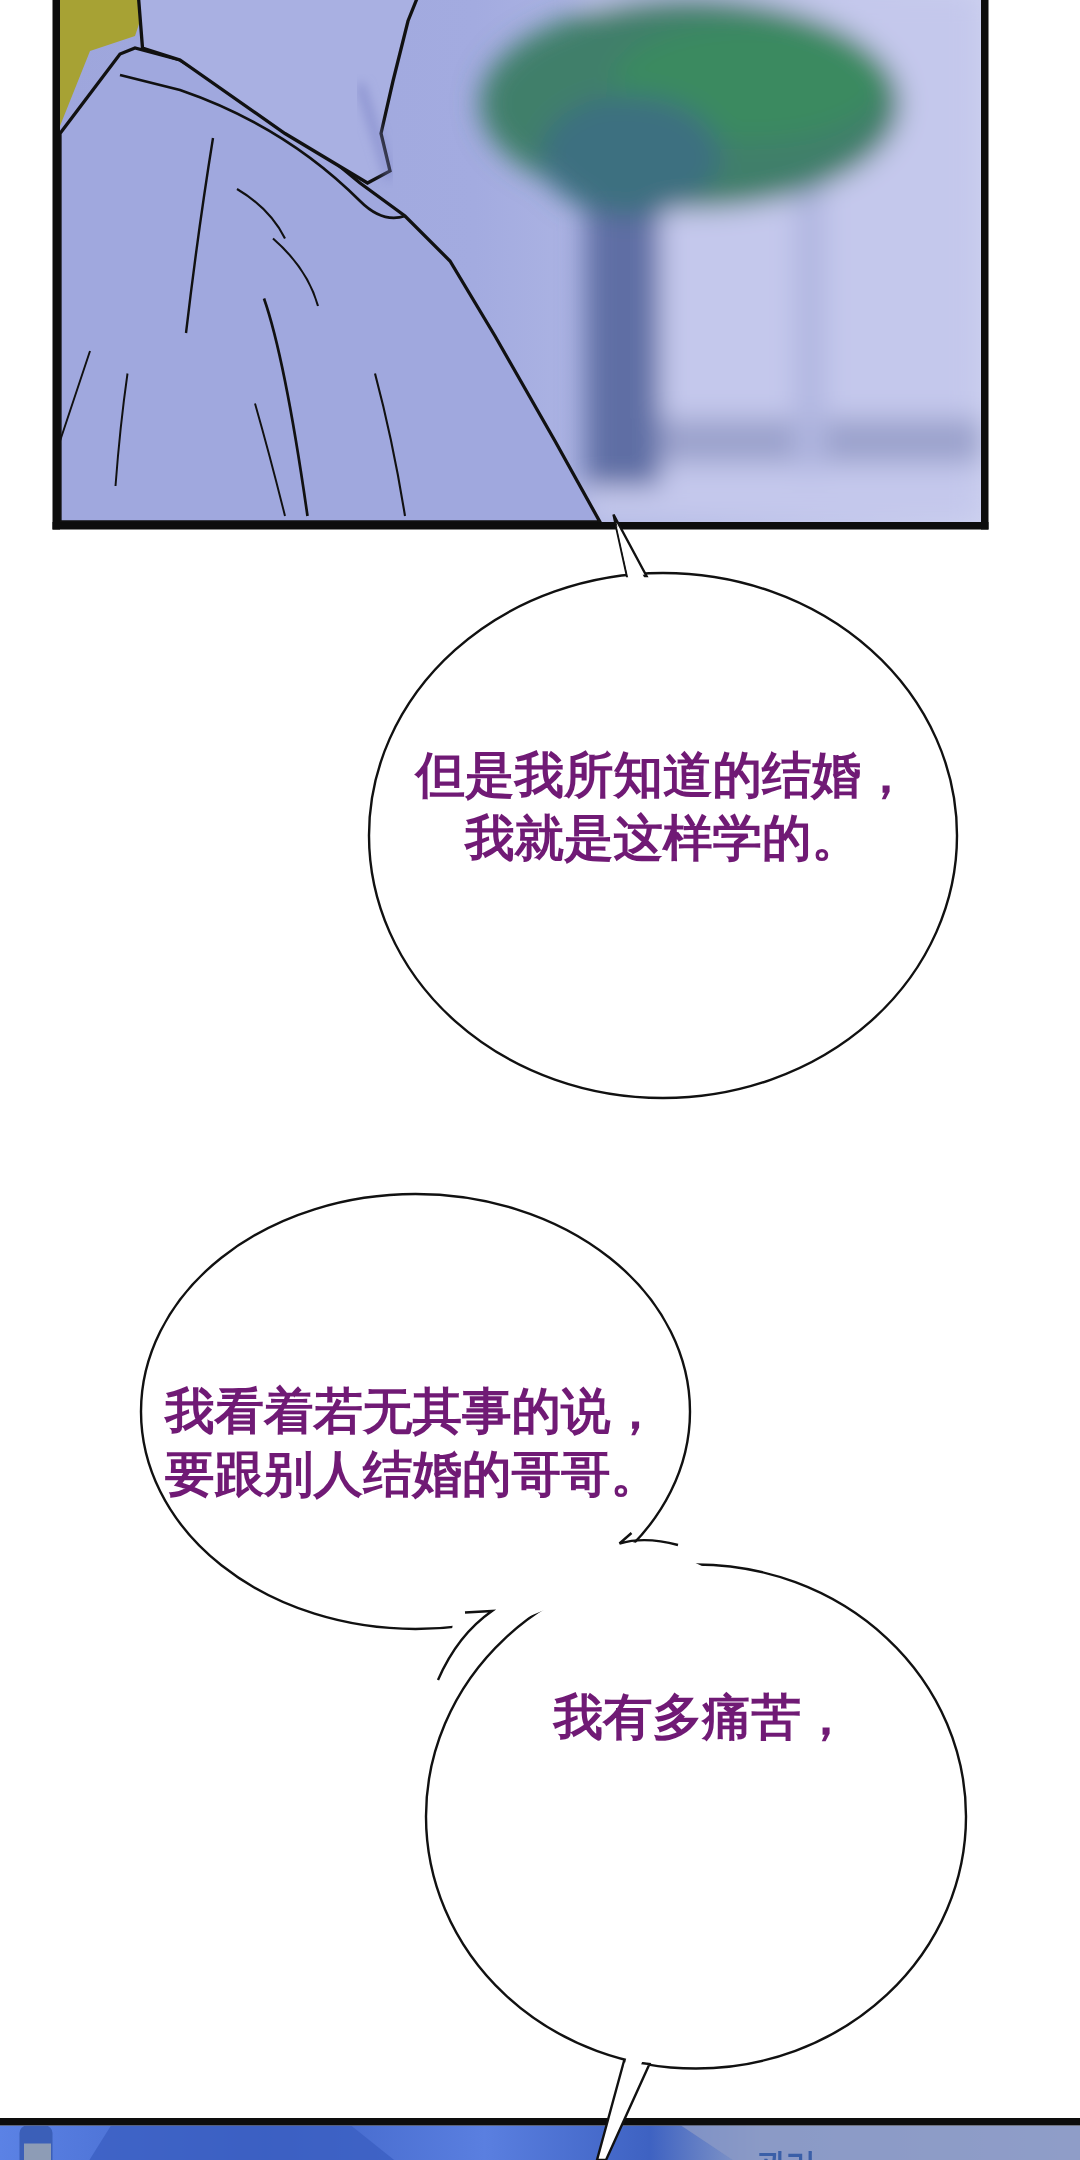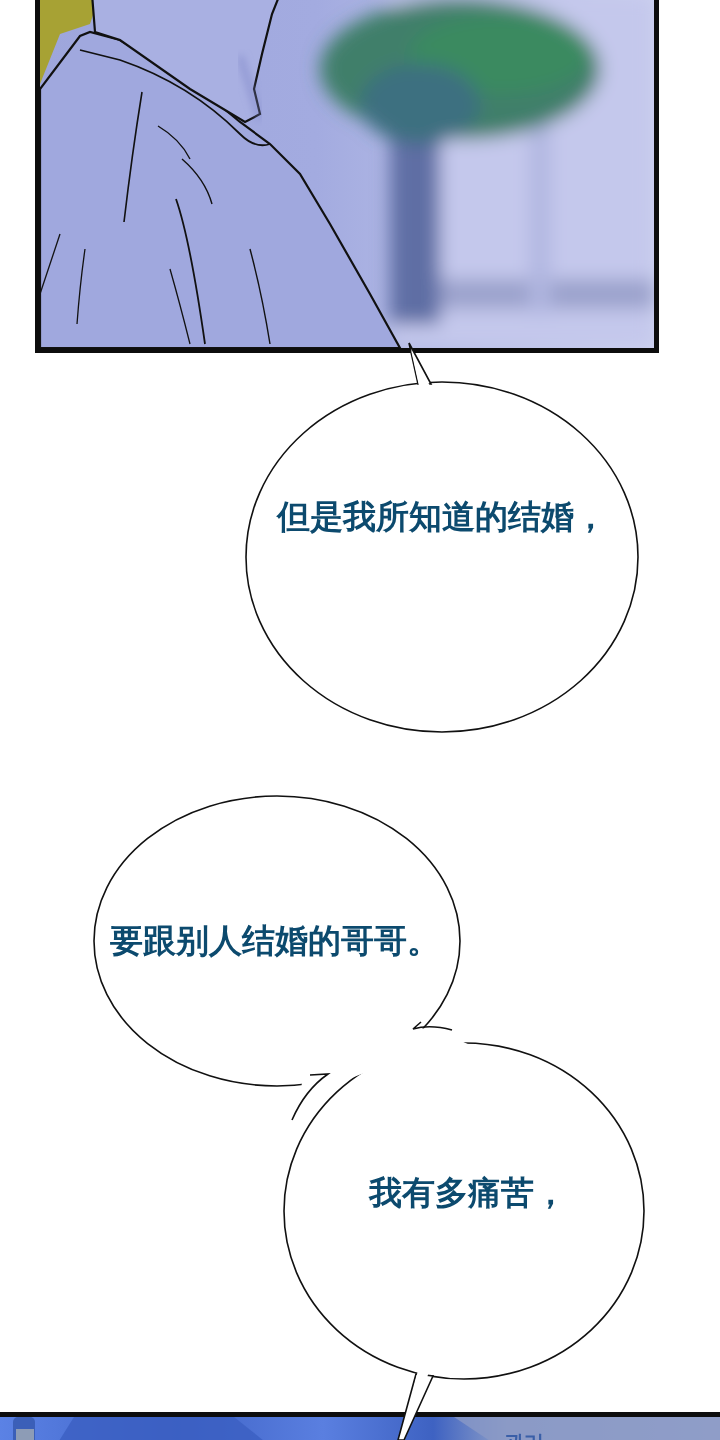--- a/index.html
+++ b/index.html
@@ -4,21 +4,21 @@
 <style>
   html, body { margin: 0; padding: 0; }
   body { width: 720px; height: 1440px; background: #ffffff; position: relative; overflow: hidden;
          font-family: "DejaVu Sans", sans-serif; }
   .panel { position: absolute; overflow: hidden; }
   #panel-top { left: 35px; top: -6px; width: 614px; height: 354px; border: 5px solid #0d0d0d; border-top: none;
     background: linear-gradient(90deg, #9ea6dc 0%, #a3abe0 45%, #b6bde6 70%, #cfd3f0 100%); }
   #panel-bottom { left: -6px; top: 1412px; width: 732px; height: 40px; border-top: 5px solid #0d0d0d;
     background: linear-gradient(90deg, #5c83e6 0%, #3f63c6 25%, #5a7fe0 45%, #3e62c2 60%, #8fa0c8 70%, #a5b0d2 100%); }
   svg.layer { position: absolute; left: 0; top: 0; }
-  .bubble-text { position: absolute; text-align: center; color: #0c4a6e; font-weight: bold;
+  .bubble-text { position: absolute; text-align: center; color: #701a75; font-weight: bold;
     font-size: 33px; line-height: 42px; letter-spacing: 0px; white-space: nowrap; }
   .bubble-text div { display: block; }
 </style>
 </head>
 <body>
 
 <div class="panel" id="panel-top">
   <svg width="614" height="354" viewBox="0 0 614 354">
 
     <defs>
@@ -92,21 +92,23 @@
     <path d="M415,1027 Q440,1030 470,1045 L330,1082 Q310,1090 290,1125 L310,1095 Q270,1078 415,1027 Z" fill="#fff"></path>
     <path d="M421,1022 L413,1029 Q430,1024 452,1030" fill="none" stroke="#111" stroke-width="1.6"></path>
     <path d="M310,1075 L328,1074 Q305,1090 292,1120" fill="none" stroke="#111" stroke-width="1.6"></path>
 
     <path d="M418,1030 Q380,1055 330,1076 L322,1090 Q360,1075 430,1045 Z" fill="#fff"></path>
   </g>
 </svg>
 
 <div class="bubble-text" style="left:262px; top:496px; width:360px;">
   <div>但是我所知道的结婚，</div>
+  <div>我就是这样学的。</div>
 </div>
 
 <div class="bubble-text" style="left:110px; top:920px; width:340px; text-align:left;">
+  <div>我看着若无其事的说，</div>
   <div>要跟别人结婚的哥哥。</div>
 </div>
 
-<div class="bubble-text" style="left:318px; top:1172px; width:300px;">
+<div class="bubble-text" style="left:318px; top:1124px; width:300px;">
   <div>我有多痛苦，</div>
 </div>
 
 </body></html>

